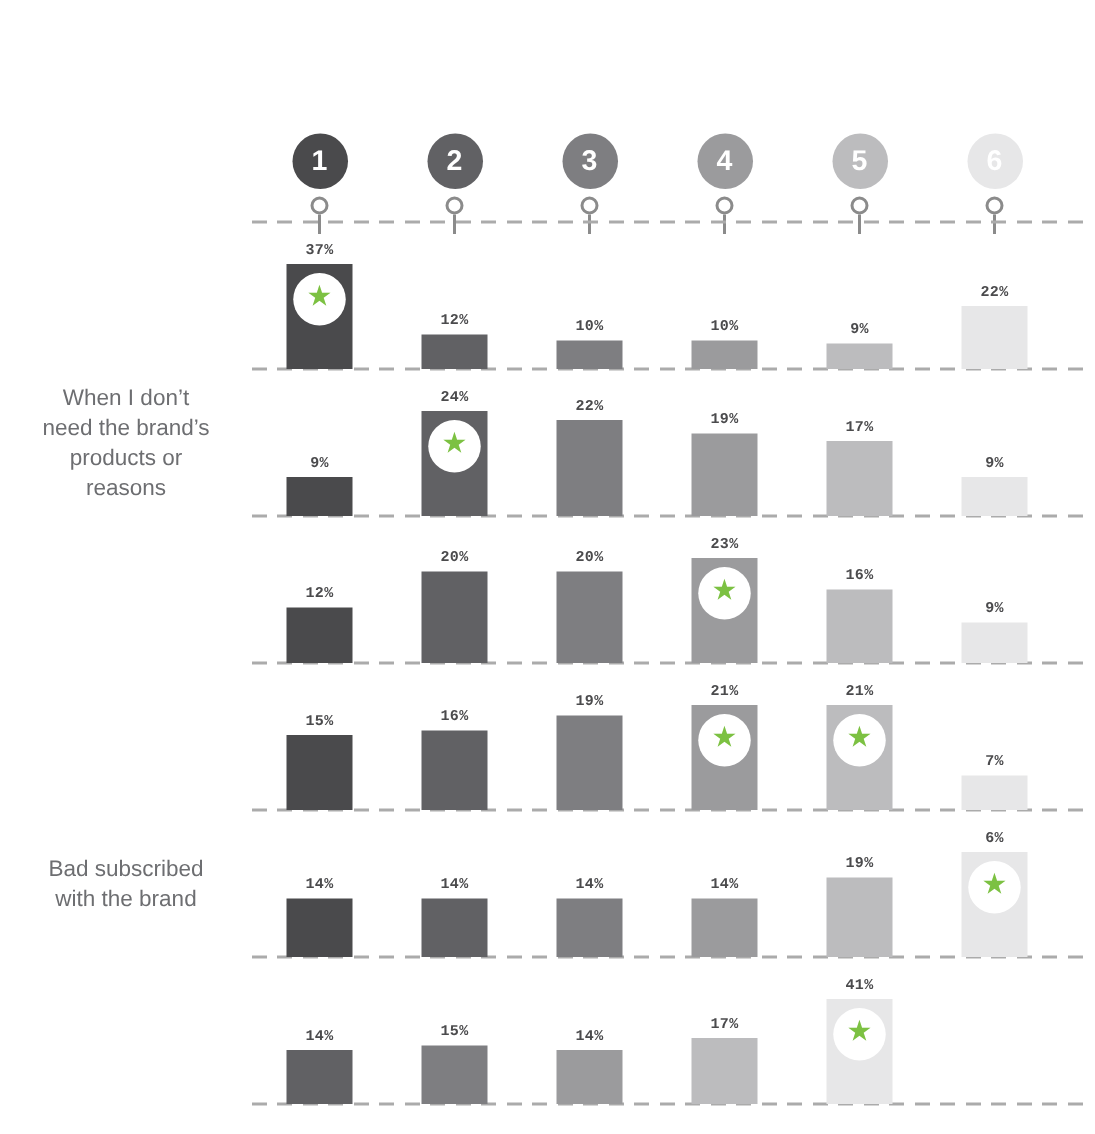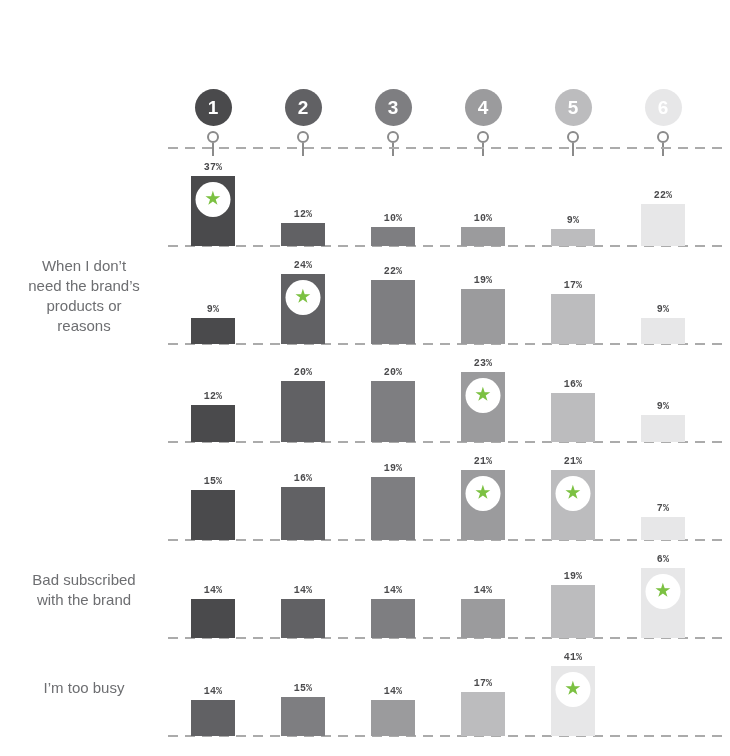--- a/index.html
+++ b/index.html
@@ -254,21 +254,20 @@
             <div class="bar-value">6%</div>
             <div class="bar" style="height: 70px; background: rgb(231, 231, 232);">
               <div class="star-badge" style="background: rgb(255, 255, 255);">
                 <span class="star" style="color: rgb(124, 193, 66);">★</span>
               </div>
             </div>
           </div>
         </div>
       </div>
       <div class="row">
-        <div class="cat-label">I’m too busy</div>
         <div class="dash row-dash"></div>
         <div class="bars">
           <div class="bar-slot">
             <div class="bar-value">14%</div>
             <div class="bar" style="height: 36px; background: rgb(97, 97, 100);"></div>
           </div>
           <div class="bar-slot">
             <div class="bar-value">15%</div>
             <div class="bar" style="height: 39px; background: rgb(126, 126, 129);"></div>
           </div>

